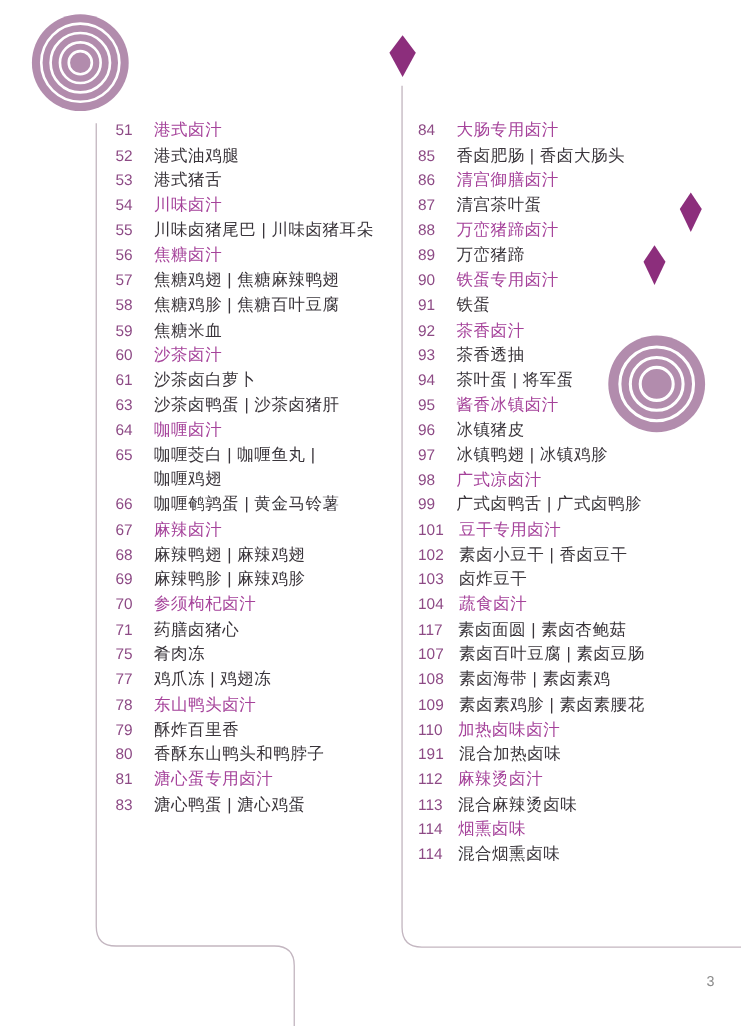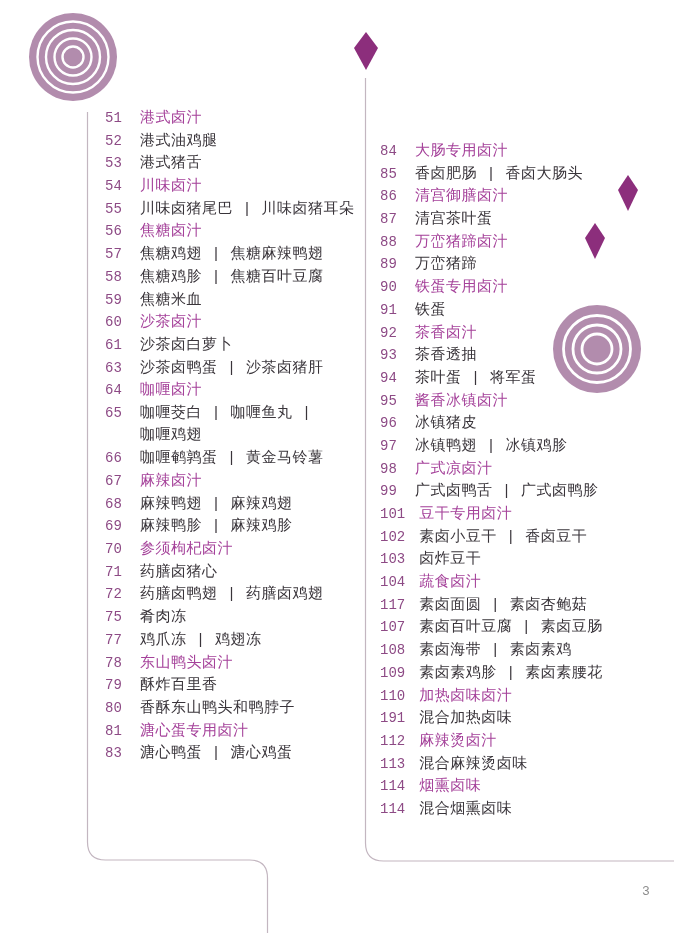--- a/index.html
+++ b/index.html
@@ -9,25 +9,25 @@
     --rule-color:#c3b6c0;
   }
   html,body{margin:0;padding:0;}
   body{
     width:674px;height:933px;
     background:#ffffff;
     font-family:"Liberation Sans", sans-serif;
     position:relative;
     overflow:hidden;
   }
-  .page{position:absolute;inset:0;font-family:Liberation Mono, monospace;}
+  .page{position:absolute;inset:0;}
   svg.deco{position:absolute;top:0;left:0;pointer-events:none;}
   .col{position:absolute;top:107px;}
   .col-left{left:105px;}
-  .col-right{left:380px;margin-top:33px;}
+  .col-right{left:380px;}
   .row{height:22.7px;line-height:22.7px;white-space:nowrap;display:flex;align-items:baseline;}
   .num{
     min-width:21px;
     margin-right:14px;
     font-size:14px;
     color:var(--num-color);
   }
   .title{
     font-size:15px;
     color:var(--item-color);
@@ -153,24 +153,20 @@
       </div>
       <div class="row cat">
         <span class="num">70</span>
         <span class="title">参须枸杞卤汁</span>
       </div>
       <div class="row">
         <span class="num">71</span>
         <span class="title">药膳卤猪心</span>
       </div>
       <div class="row">
-        <span class="num">72</span>
-        <span class="title">药膳卤鸭翅 | 药膳卤鸡翅</span>
-      </div>
-      <div class="row">
         <span class="num">75</span>
         <span class="title">肴肉冻</span>
       </div>
       <div class="row">
         <span class="num">77</span>
         <span class="title">鸡爪冻 | 鸡翅冻</span>
       </div>
       <div class="row cat">
         <span class="num">78</span>
         <span class="title">东山鸭头卤汁</span>

